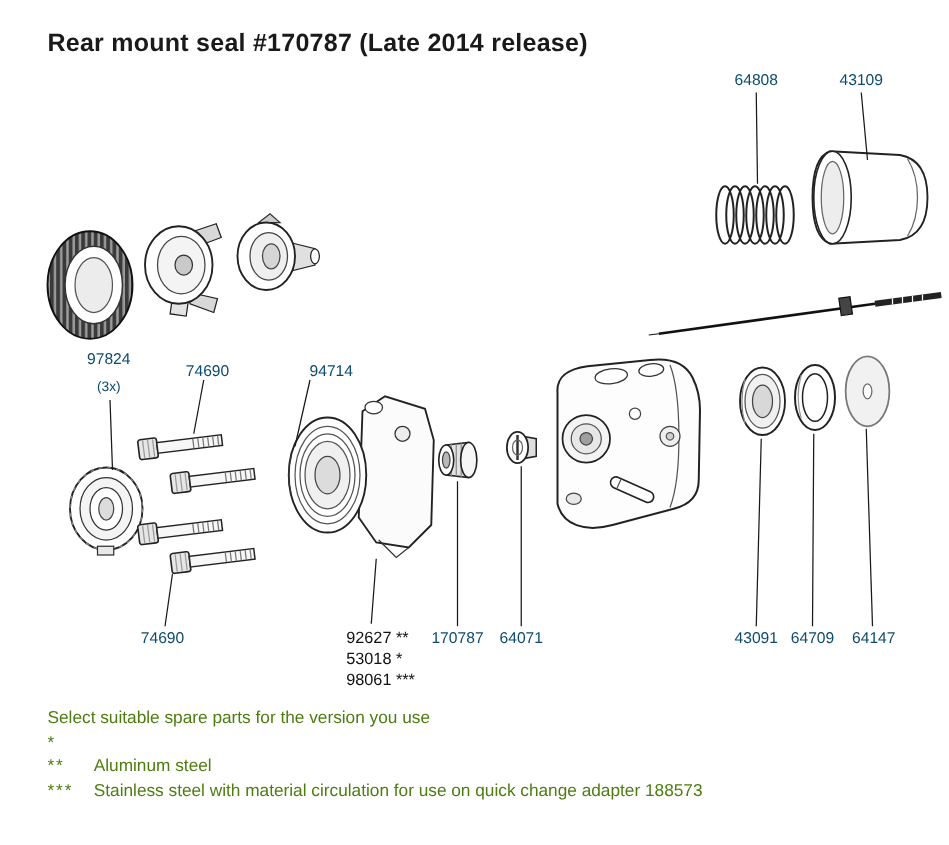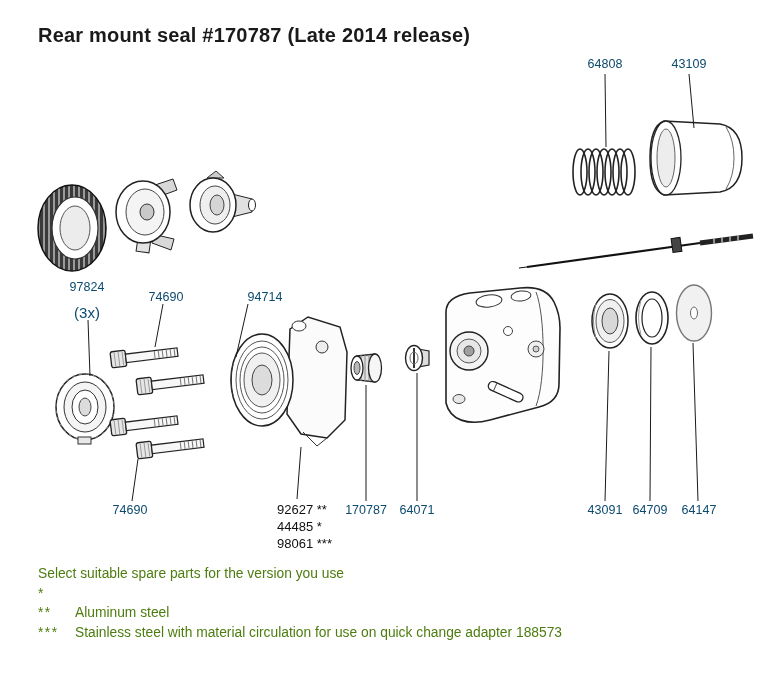--- a/index.html
+++ b/index.html
@@ -3,21 +3,21 @@
 <meta charset="utf-8">
 <style>
   *{box-sizing:border-box}
   html,body{margin:0;padding:0}
   body{width:759px;height:676px;position:relative;background:#ffffff;
        font-family:"Liberation Sans",sans-serif;color:#1a1a1a;overflow:hidden}
   .title{position:absolute;left:38px;top:24px;margin:0;font-size:20px;font-weight:700;letter-spacing:.2px}
   .diagram{position:absolute;left:0;top:0}
   .part-label{position:absolute;font-size:12.5px;white-space:nowrap;color:#0c4a6e}
   .centered{transform:translateX(-50%)}
-  .qty{font-size:15px}
+  .qty{font-size:11px}
   .variant-labels{position:absolute;left:277px;top:501px;font-size:13px;line-height:17px;color:#111}
   .footer{position:absolute;left:38px;top:564px;font-size:13.8px;line-height:19.5px;color:#4d7c0f}
   .note-row{display:flex}
   .note-symbol{flex:0 0 37px;letter-spacing:1.5px}
 </style>
 </head>
 <body>
 
 <h1 class="title">Rear mount seal #170787 (Late 2014 release)</h1>
 
@@ -193,21 +193,21 @@
 <div class="part-label centered" style="left:605px;top:57px">64808</div>
 <div class="part-label centered" style="left:689px;top:57px">43109</div>
 <div class="part-label centered" style="left:87px;top:280px">97824</div>
 <div class="part-label centered qty" style="left:87px;top:304px">(3x)</div>
 <div class="part-label centered" style="left:166px;top:290px">74690</div>
 <div class="part-label centered" style="left:265px;top:290px">94714</div>
 <div class="part-label centered" style="left:130px;top:503px">74690</div>
 
 <div class="variant-labels">
   <div>92627 **</div>
-  <div>44485 *</div>
+  <div>53018 *</div>
   <div>98061 ***</div>
 </div>
 
 <div class="part-label centered" style="left:366px;top:503px">170787</div>
 <div class="part-label centered" style="left:417px;top:503px">64071</div>
 <div class="part-label centered" style="left:605px;top:503px">43091</div>
 <div class="part-label centered" style="left:650px;top:503px">64709</div>
 <div class="part-label centered" style="left:699px;top:503px">64147</div>
 
 <div class="footer">

